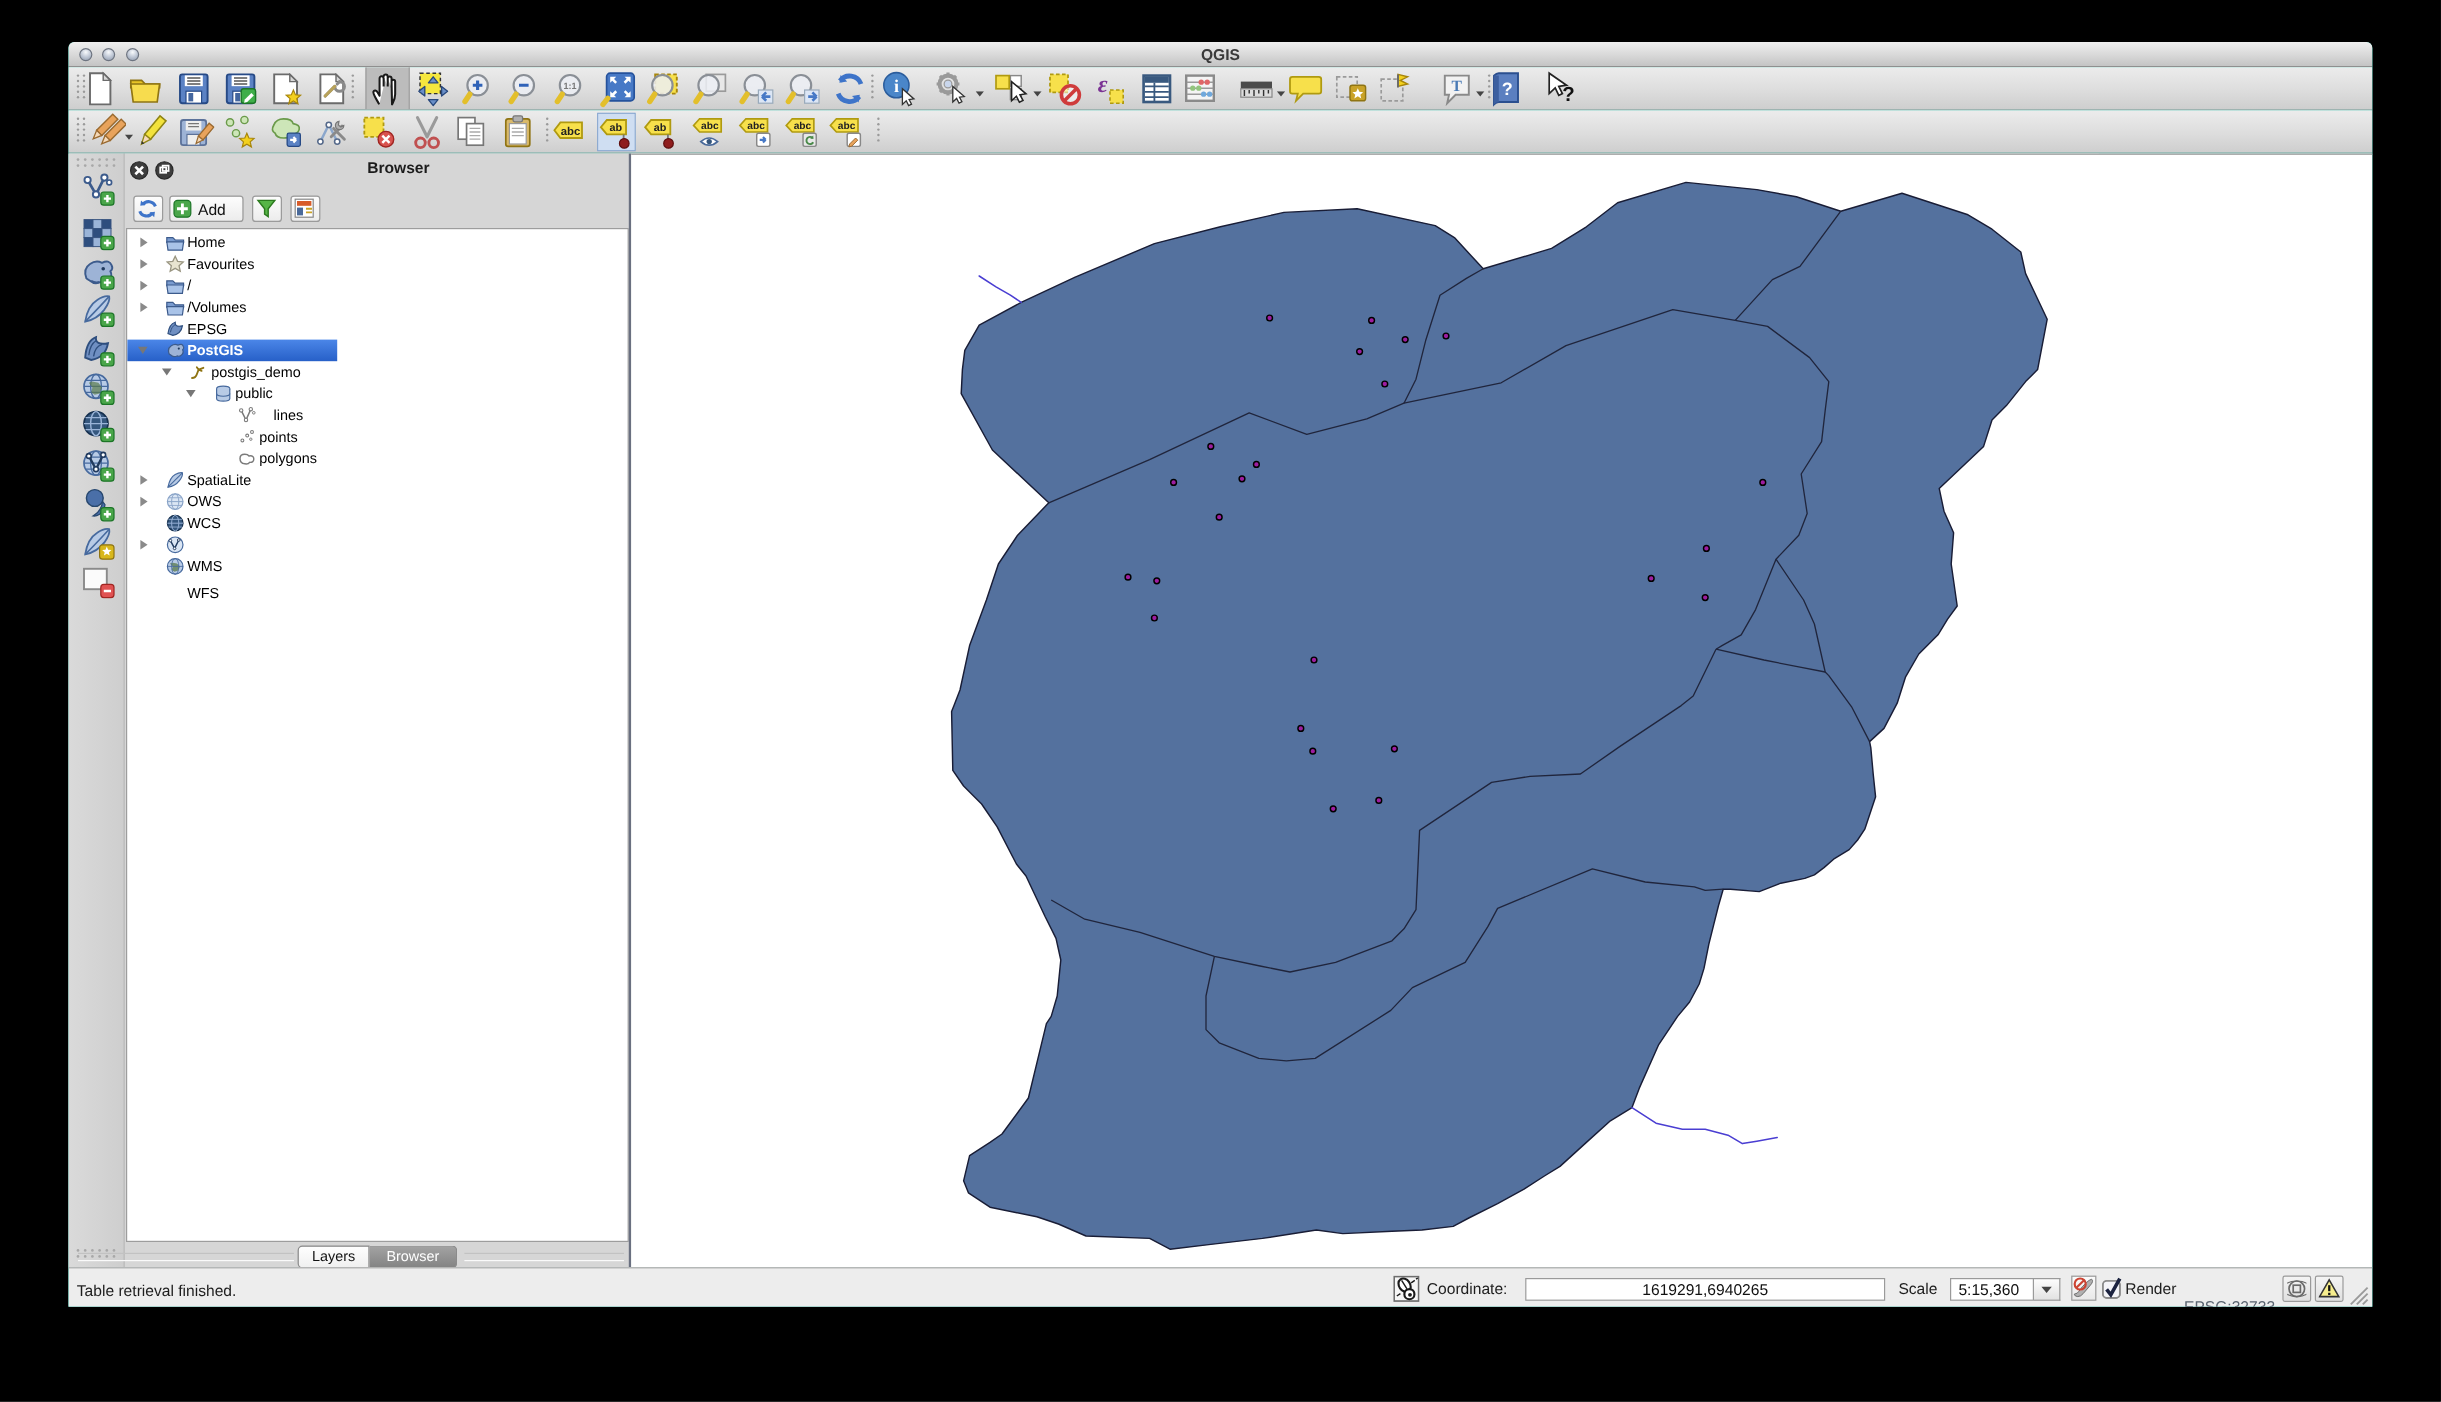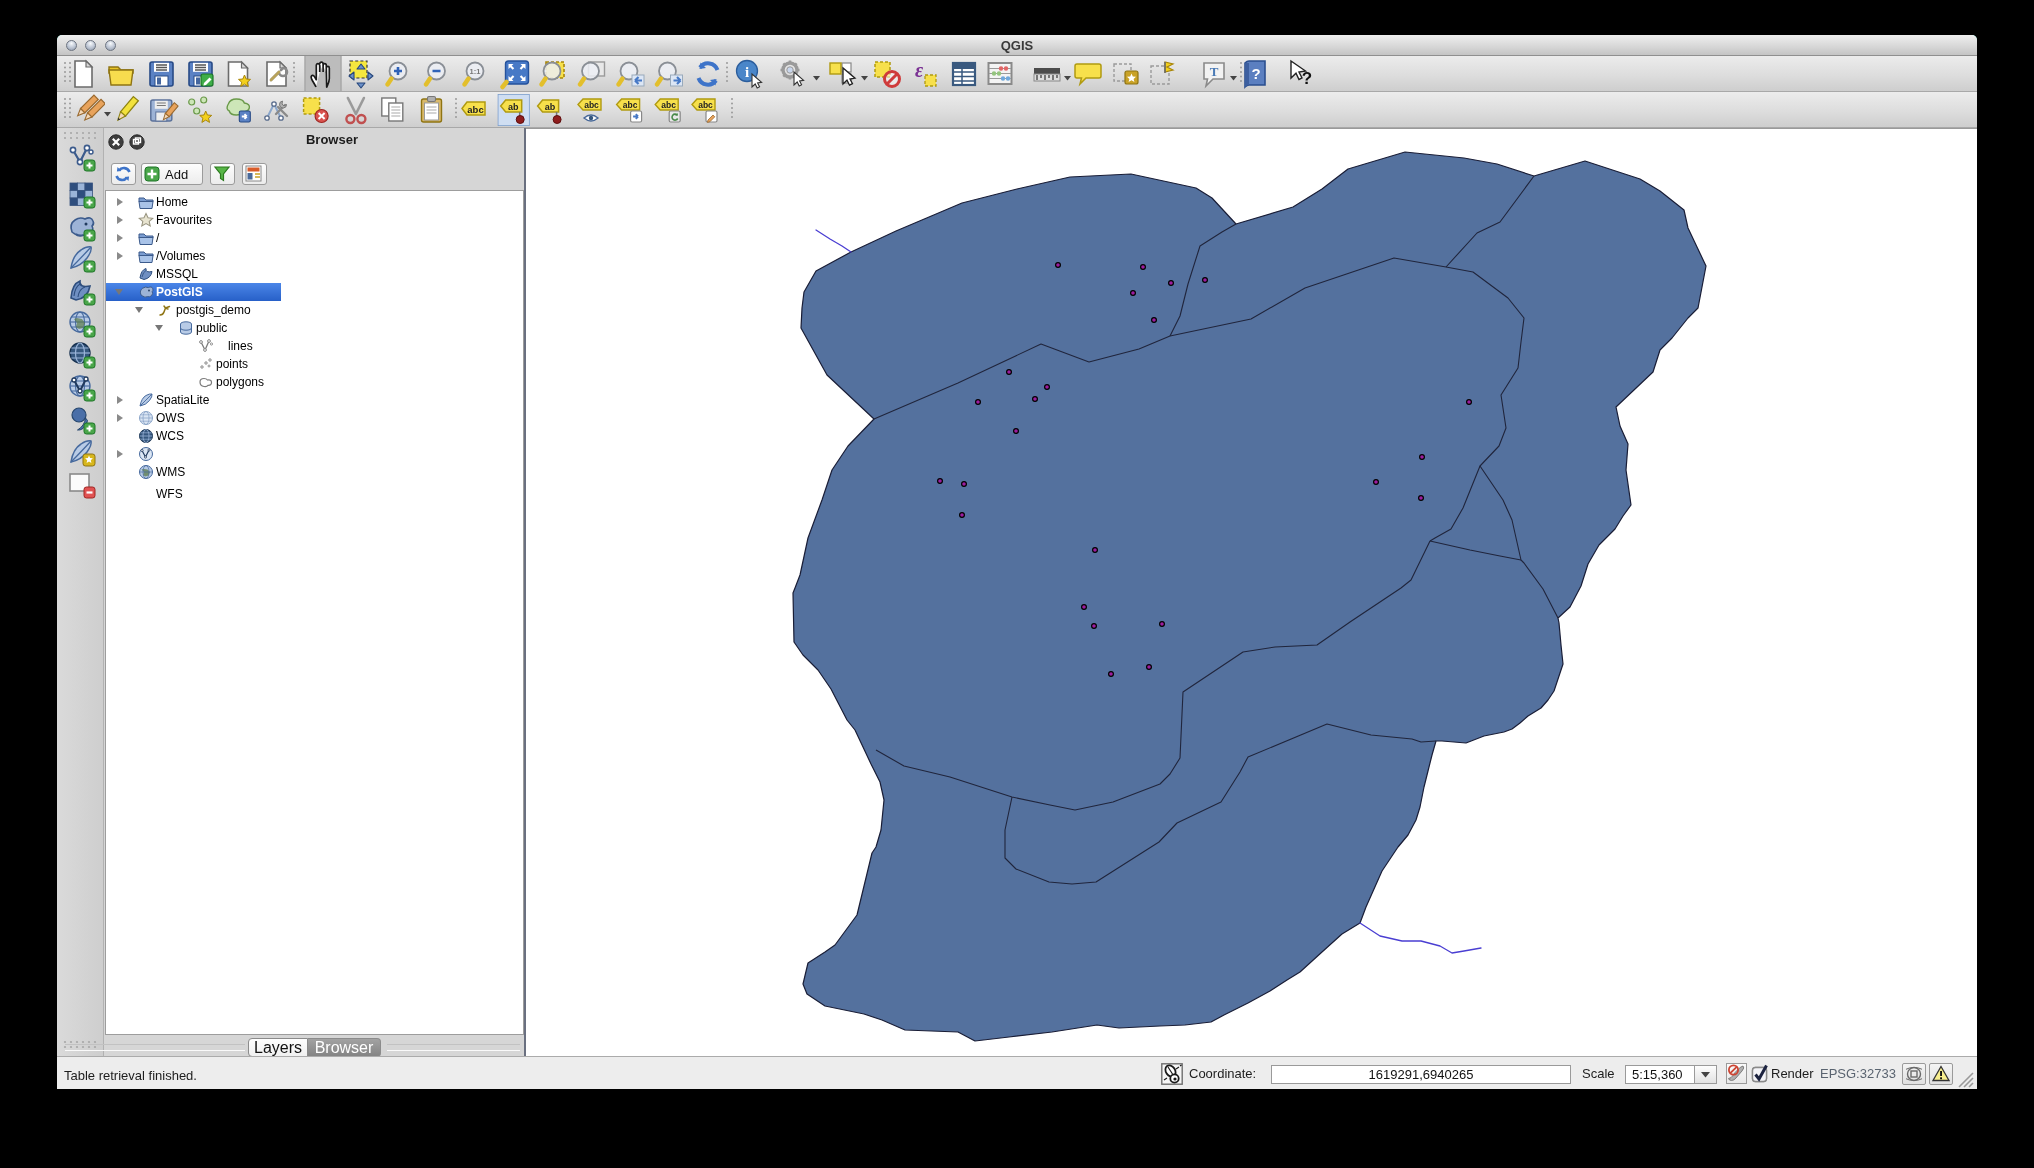--- a/index.html
+++ b/index.html
@@ -30,21 +30,21 @@
   background:linear-gradient(#fdfdfd,#ececec);}
 #tree{position:absolute;left:1px;top:62px;width:419px;height:845px;background:#fff;
   border:1px solid #9d9d9d;overflow:hidden;}
 .trow{position:absolute;left:0;width:100%;height:18px;font-size:12px;color:#000;line-height:18px;white-space:nowrap;}
 .tlabel{position:absolute;top:0;}
 .sel{position:absolute;left:0;top:0;width:175px;height:18px;background:linear-gradient(#4b86e8,#2760c8);}
 .arr{position:absolute;width:0;height:0;}
 .arr.r{border-left:6px solid #8a8a8a;border-top:4px solid transparent;border-bottom:4px solid transparent;top:5px;}
 .arr.d{border-top:6px solid #777;border-left:4px solid transparent;border-right:4px solid transparent;top:6px;}
 .ticon{position:absolute;top:1px;width:16px;height:16px;}
-.tab{position:absolute;height:19px;font-size:16px;line-height:17px;text-align:center;border:1px solid #8b8b8b;}
+.tab{position:absolute;height:19px;font-size:12px;line-height:17px;text-align:center;border:1px solid #8b8b8b;}
 #statusbar{position:absolute;left:0;top:1021px;width:1920px;height:33px;background:#ededed;
   border-top:1px solid #ababab;font-size:13px;color:#1d1d1d;}
 .lab{position:absolute;white-space:nowrap;}
 .inp{position:absolute;background:#fff;border:1px solid #9a9a9a;text-align:center;font-size:13px;color:#111;}
 svg{display:block;}
 .abs{position:absolute;}
 </style>
 </head>
 <body>
 <div id="win">
@@ -787,21 +787,21 @@
             <div class="arr r" style="left:11px"></div>
             <svg class="ticon" style="left:32px">
               <use href="#t-folderb"></use>
             </svg>
             <div class="tlabel" style="left:50px;">/Volumes</div>
           </div>
 <div class="trow" style="top:74px">
             <svg class="ticon" style="left:32px">
               <use href="#t-mssql"></use>
             </svg>
-            <div class="tlabel" style="left:50px;">MSSQL</div>
+            <div class="tlabel" style="left:50px;">EPSG</div>
           </div>
 <div class="trow" style="top:92px">
             <div class="sel"></div>
             <div class="arr d" style="left:9px"></div>
             <svg class="ticon" style="left:32px">
               <use href="#t-elephant"></use>
             </svg>
             <div class="tlabel" style="left:50px;color:#fff;font-weight:bold;">PostGIS</div>
           </div>
 <div class="trow" style="top:110px">
@@ -939,21 +939,21 @@
 <path d="M16 2 q2 1.5-1 5 q-3 3.5-6 7 q-2 2.5-4.5 2.5 q-2.5 0-3-2 q3-.5 4-2.5 q2.5-4 6-7 q2.5-2.5 4.5-3 z" fill="#b0b0b0" stroke="#6a6a6a" stroke-width="0.8"></path>
 <circle cx="6.5" cy="6" r="4.6" fill="none" stroke="#cc4433" stroke-width="1.8"></circle>
 <line x1="3.3" y1="9.2" x2="9.7" y2="2.8" stroke="#cc4433" stroke-width="1.8"></line>
 </svg>
 <svg class="abs" style="left:1694px;top:7px" width="19" height="19" viewBox="0 0 19 19">
 <rect x="1.5" y="3.5" width="14" height="14" rx="3" fill="linear-gradient(#fff,#e8e8e8)" fill-opacity="1" stroke="#8a8a8a" stroke-width="1.4"></rect>
 <rect x="1.5" y="3.5" width="14" height="14" rx="3" fill="#f4f4f8" stroke="#8a8a8a" stroke-width="1.4"></rect>
 <path d="M4.5 10.5 l3.5 4.5 L15.5 1.5" fill="none" stroke="#1c2340" stroke-width="3"></path>
 </svg>
 <div class="lab" style="left:1714px;top:9px;">Render</div>
-<div class="lab" style="left:1763px;top:9px;color:#5a6470;">EPSG:32733</div>
+<div class="lab" style="left:1763px;top:24px;color:#5a6470;">EPSG:32733</div>
 <div style="position:absolute;left:1845px;top:6px;width:24px;height:22px;border:1px solid #9a9a9a;border-radius:2px;background:linear-gradient(#f4f4f4,#e0e0e0);"></div>
 <svg class="abs" style="left:1849px;top:9px" width="16" height="16" viewBox="0 0 16 16">
 <circle cx="8" cy="8" r="6.5" fill="none" stroke="#6a6a6a" stroke-width="1.4"></circle>
 <rect x="5" y="5" width="6" height="6" fill="none" stroke="#6a6a6a" stroke-width="1.4"></rect>
 <path d="M8 1.5 a9 5 0 0 0 0 13 M8 1.5 a9 5 0 0 1 0 13" fill="none" stroke="#6a6a6a" stroke-width="1"></path>
 </svg>
 <div style="position:absolute;left:1872px;top:6px;width:24px;height:22px;border:1px solid #9a9a9a;border-radius:2px;background:linear-gradient(#f4f4f4,#e0e0e0);"></div>
 <svg class="abs" style="left:1875px;top:8px" width="18" height="17" viewBox="0 0 18 17">
 <path d="M9 1.5 L17 15.5 H1 z" fill="#f7ee8e" stroke="#333" stroke-width="1.3"></path>
 <rect x="8.1" y="6" width="1.9" height="5" fill="#111"></rect>

